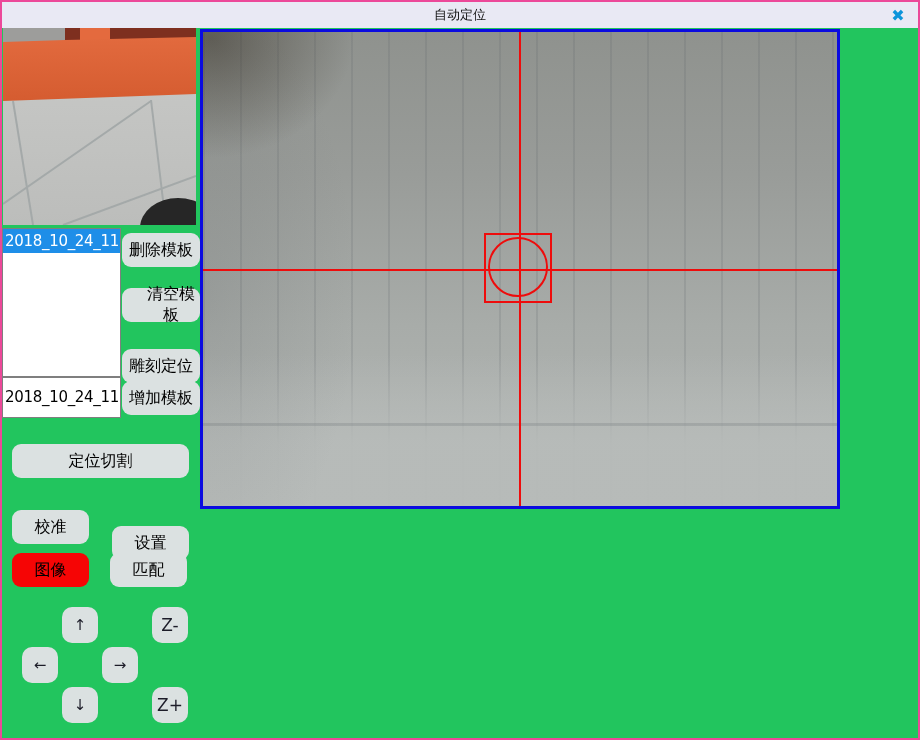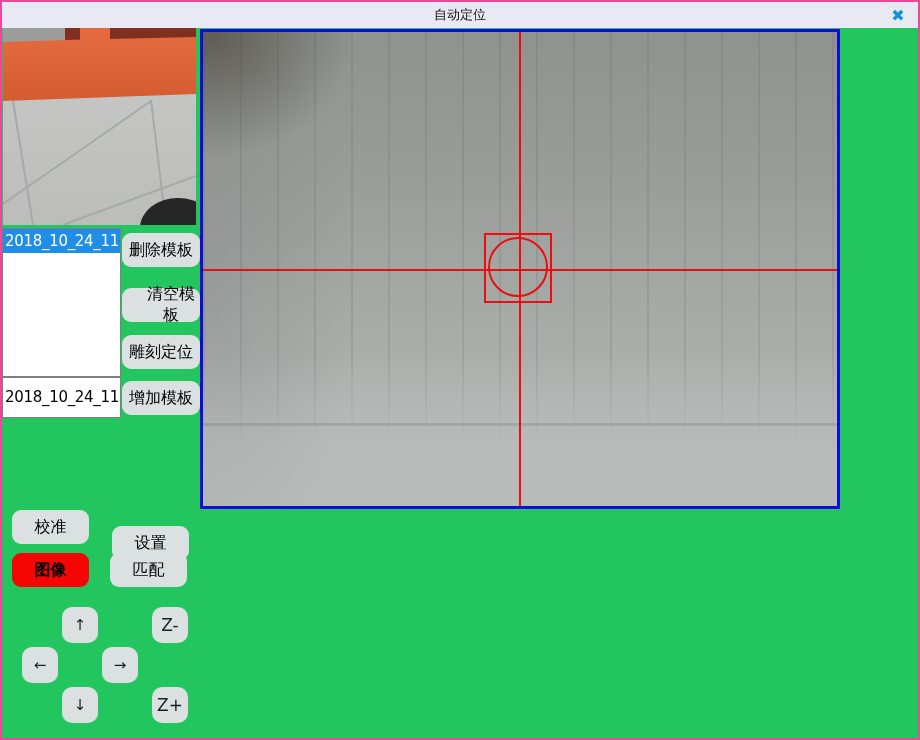--- a/index.html
+++ b/index.html
@@ -108,26 +108,27 @@
     <ellipse cx="175" cy="200" rx="38" ry="30" fill="#262626"></ellipse>
   </svg>
 
   <div class="listbox">
     <div class="list-item">2018_10_24_11</div>
   </div>
   <div class="name-field">2018_10_24_11</div>
 
   <button class="btn tmpl-btn" style="top:231px;">删除模板</button>
   <button class="btn tmpl-btn" style="top:286px;padding-left:20px;">清空模板</button>
-  <button class="btn tmpl-btn" style="top:333px;">雕刻定位</button>
+  <button class="btn tmpl-btn" style="top:347px;">雕刻定位</button>
   <button class="btn tmpl-btn" style="top:379px;">增加模板</button>
 
+  <button class="btn" style="left:10px;top:442px;width:177px;height:34px;">定位切割</button>
   <button class="btn" style="left:10px;top:496px;width:77px;height:34px;margin-top:12px;">校准</button>
   <button class="btn" style="left:110px;top:524px;width:77px;height:34px;">设置</button>
-  <button class="btn red" style="left:10px;top:551px;width:77px;height:34px;font-weight:bold;">图像</button>
+  <button class="btn red" style="left:10px;top:551px;width:77px;height:34px;">图像</button>
   <button class="btn" style="left:108px;top:551px;width:77px;height:34px;">匹配</button>
 
   <button class="btn jog" style="left:60px;top:605px;">
     <span>↑</span>
   </button>
   <button class="btn jog" style="left:150px;top:605px;">
     <span class="z">Z-</span>
   </button>
   <button class="btn jog" style="left:20px;top:645px;">
     <span>←</span>

